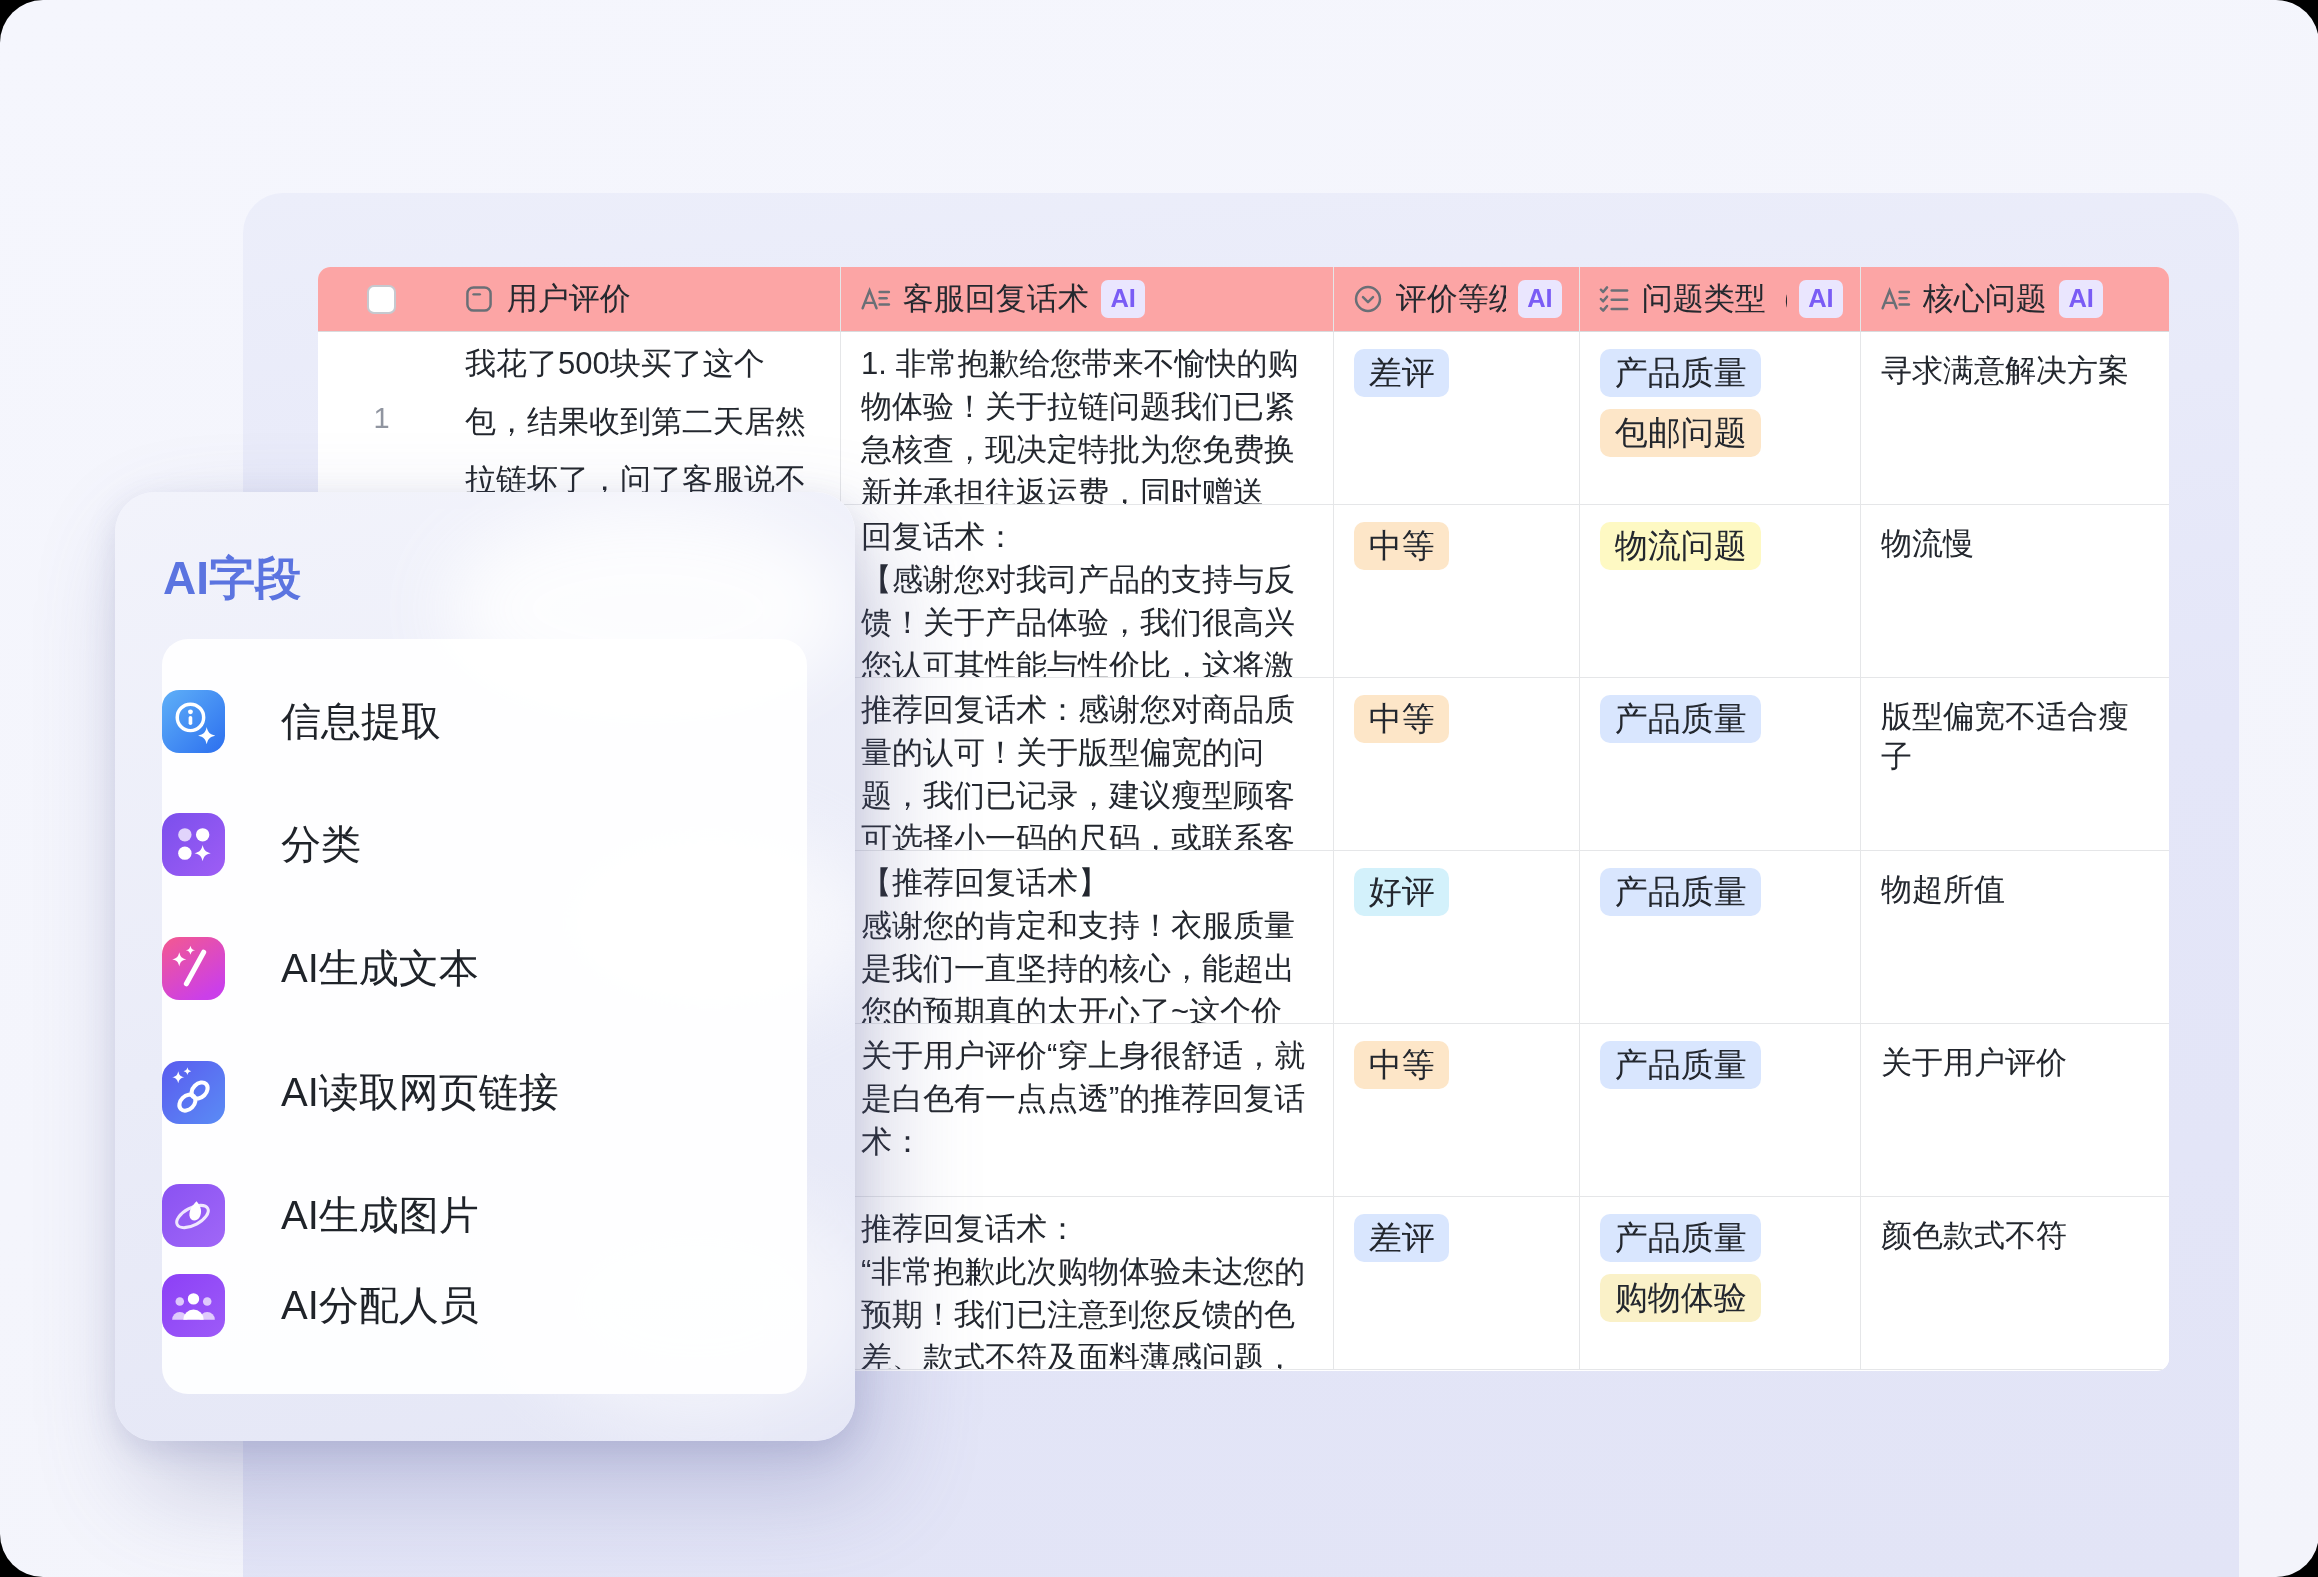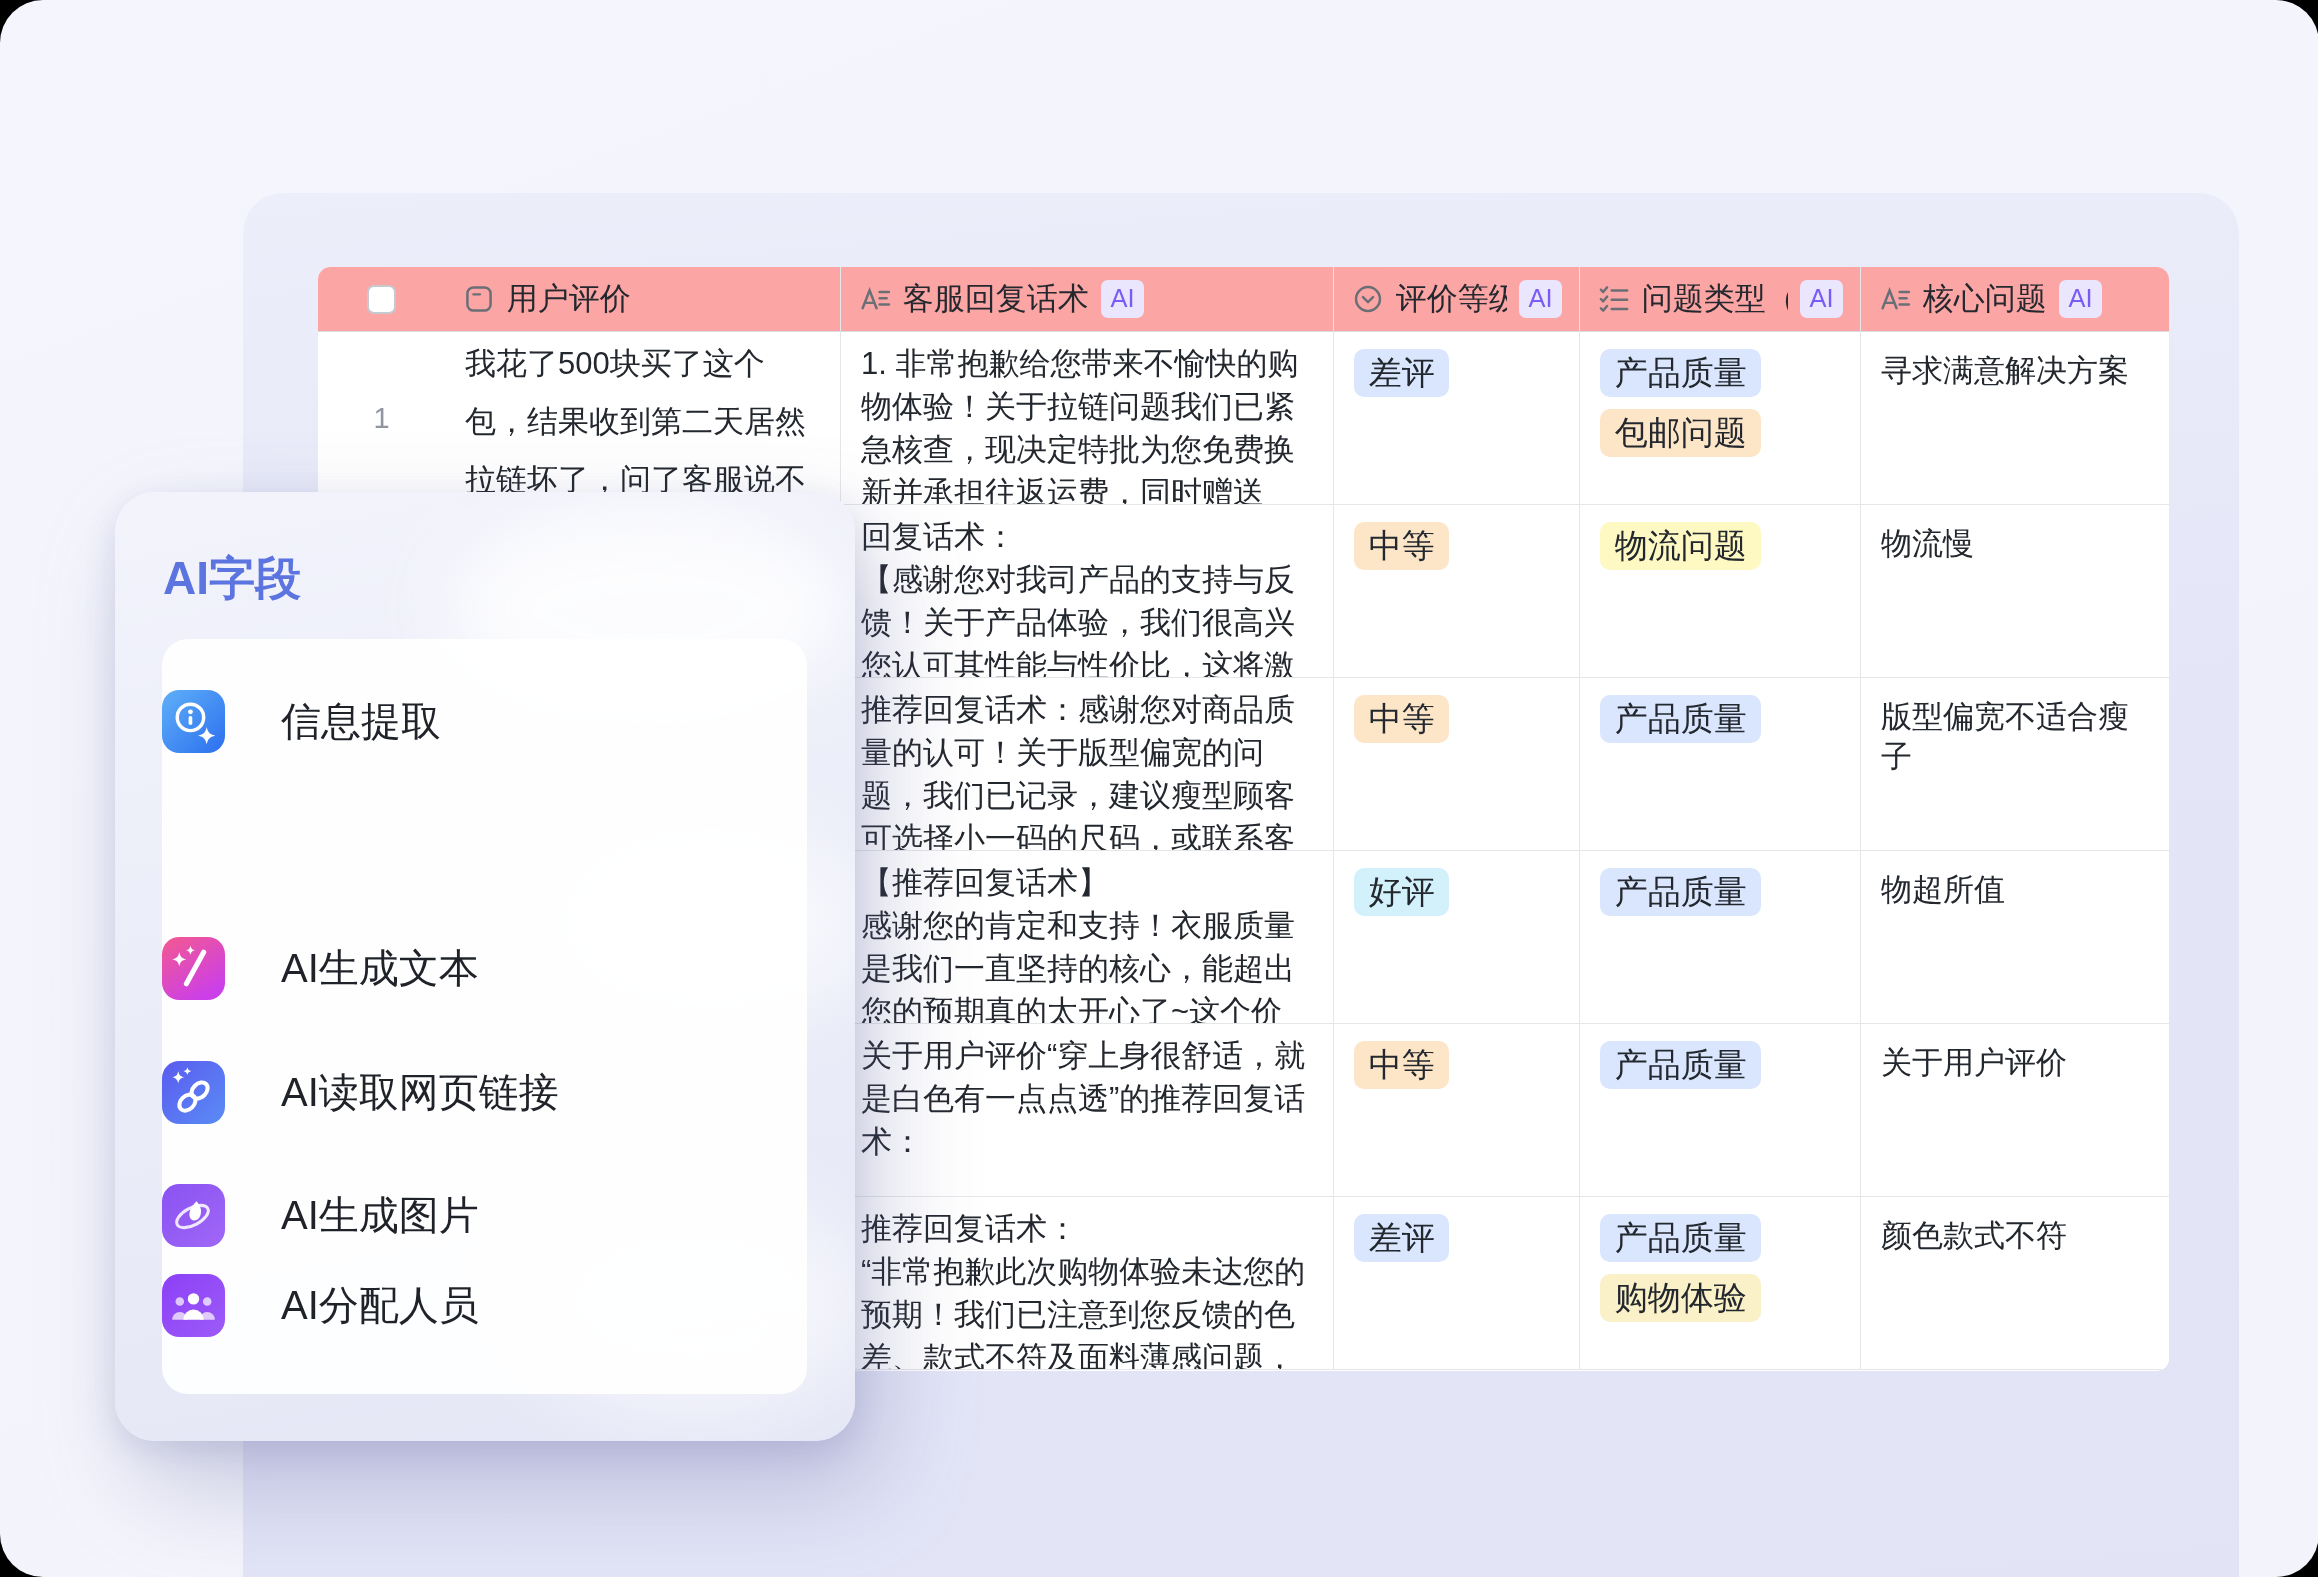--- a/index.html
+++ b/index.html
@@ -18,21 +18,21 @@
         grid-template-rows:65px repeat(6,173px);}
   .cell{border-right:1.5px solid #E5E6E8;border-bottom:1.5px solid #E5E6E8;
         overflow:hidden;position:relative;box-sizing:border-box;background:#fff;}
   .cell.nr{border-right:none;}
   .cell.last{border-right:none;}
   .hcell{background:#fca5a5;border-bottom:1.5px solid #D9DBDD;display:flex;
         align-items:center;padding:0 17px;gap:10.8px;}
   .hcell .flabel{font-size:31px;color:#25292F;font-weight:500;white-space:nowrap;
         overflow:hidden;}
   .hcell .ficon{flex:0 0 auto;display:flex;}
-  .ai-tag{background:#EAE6FE;color:#7A5CF5;font-size:25.5px;font-weight:400;
+  .ai-tag{background:#EAE6FE;color:#7A5CF5;font-size:25.5px;font-weight:700;
         line-height:1;padding:6.2px 9.3px;border-radius:7px;margin-left:1.5px;}
   .ai-tag:empty{display:none;}
   .c0{display:flex;align-items:center;justify-content:center;}
   .rownum{font-size:29px;color:#9095A0;}
   .checkbox{width:29px;height:29px;background:#fff;border:2.3px solid #C6C9CF;
         border-radius:7px;box-sizing:border-box;}
   .review{font-size:31px;line-height:58px;color:#23272E;padding:3.1px 20px;
         white-space:pre-line;}
   .reply{font-size:31px;line-height:43px;color:#23272E;padding:10px 20px;
         white-space:pre-line;}
@@ -325,20 +325,32 @@
             <rect width="62" height="62" rx="17" fill="url(#g-blue)"></rect>
             <circle cx="28" cy="27" r="13" fill="none" stroke="#fff" stroke-width="3.4"></circle>
             <circle cx="28" cy="21.5" r="2.4" fill="#fff"></circle>
             <rect x="26.2" y="25.5" width="3.6" height="9" rx="1.8" fill="#fff"></rect>
             <use href="#star4" transform="translate(44,45) scale(0.85)" fill="#fff"></use>
           </svg>
           </span>
         <span class="ai-item-label">信息提取</span>
       </div>
 
+      <div class="ai-item" style="top:159px">
+        <span class="ai-icon">
+          <svg width="63" height="63" viewBox="0 0 62 62">
+            <rect width="62" height="62" rx="17" fill="url(#g-purple)"></rect>
+            <circle cx="22.5" cy="21.5" r="6.6" fill="#fff" opacity="0.75"></circle>
+            <circle cx="40" cy="21.5" r="6.6" fill="#fff"></circle>
+            <circle cx="22.5" cy="39.5" r="6.6" fill="#fff"></circle>
+            <use href="#star4" transform="translate(40,39.5) scale(0.8)" fill="#fff"></use>
+          </svg>
+          </span>
+        <span class="ai-item-label">分类</span>
+      </div>
 
       <div class="ai-item" style="top:283px">
         <span class="ai-icon">
           <svg width="63" height="63" viewBox="0 0 62 62">
             <rect width="62" height="62" rx="17" fill="url(#g-pink)"></rect>
             <line x1="41" y1="15" x2="24" y2="46" stroke="#fff" stroke-width="5" stroke-linecap="round"></line>
             <use href="#star4" transform="translate(17,22) scale(0.7)" fill="#fff"></use>
             <use href="#star4" transform="translate(28,13) scale(0.45)" fill="#fff"></use>
           </svg>
           </span>

